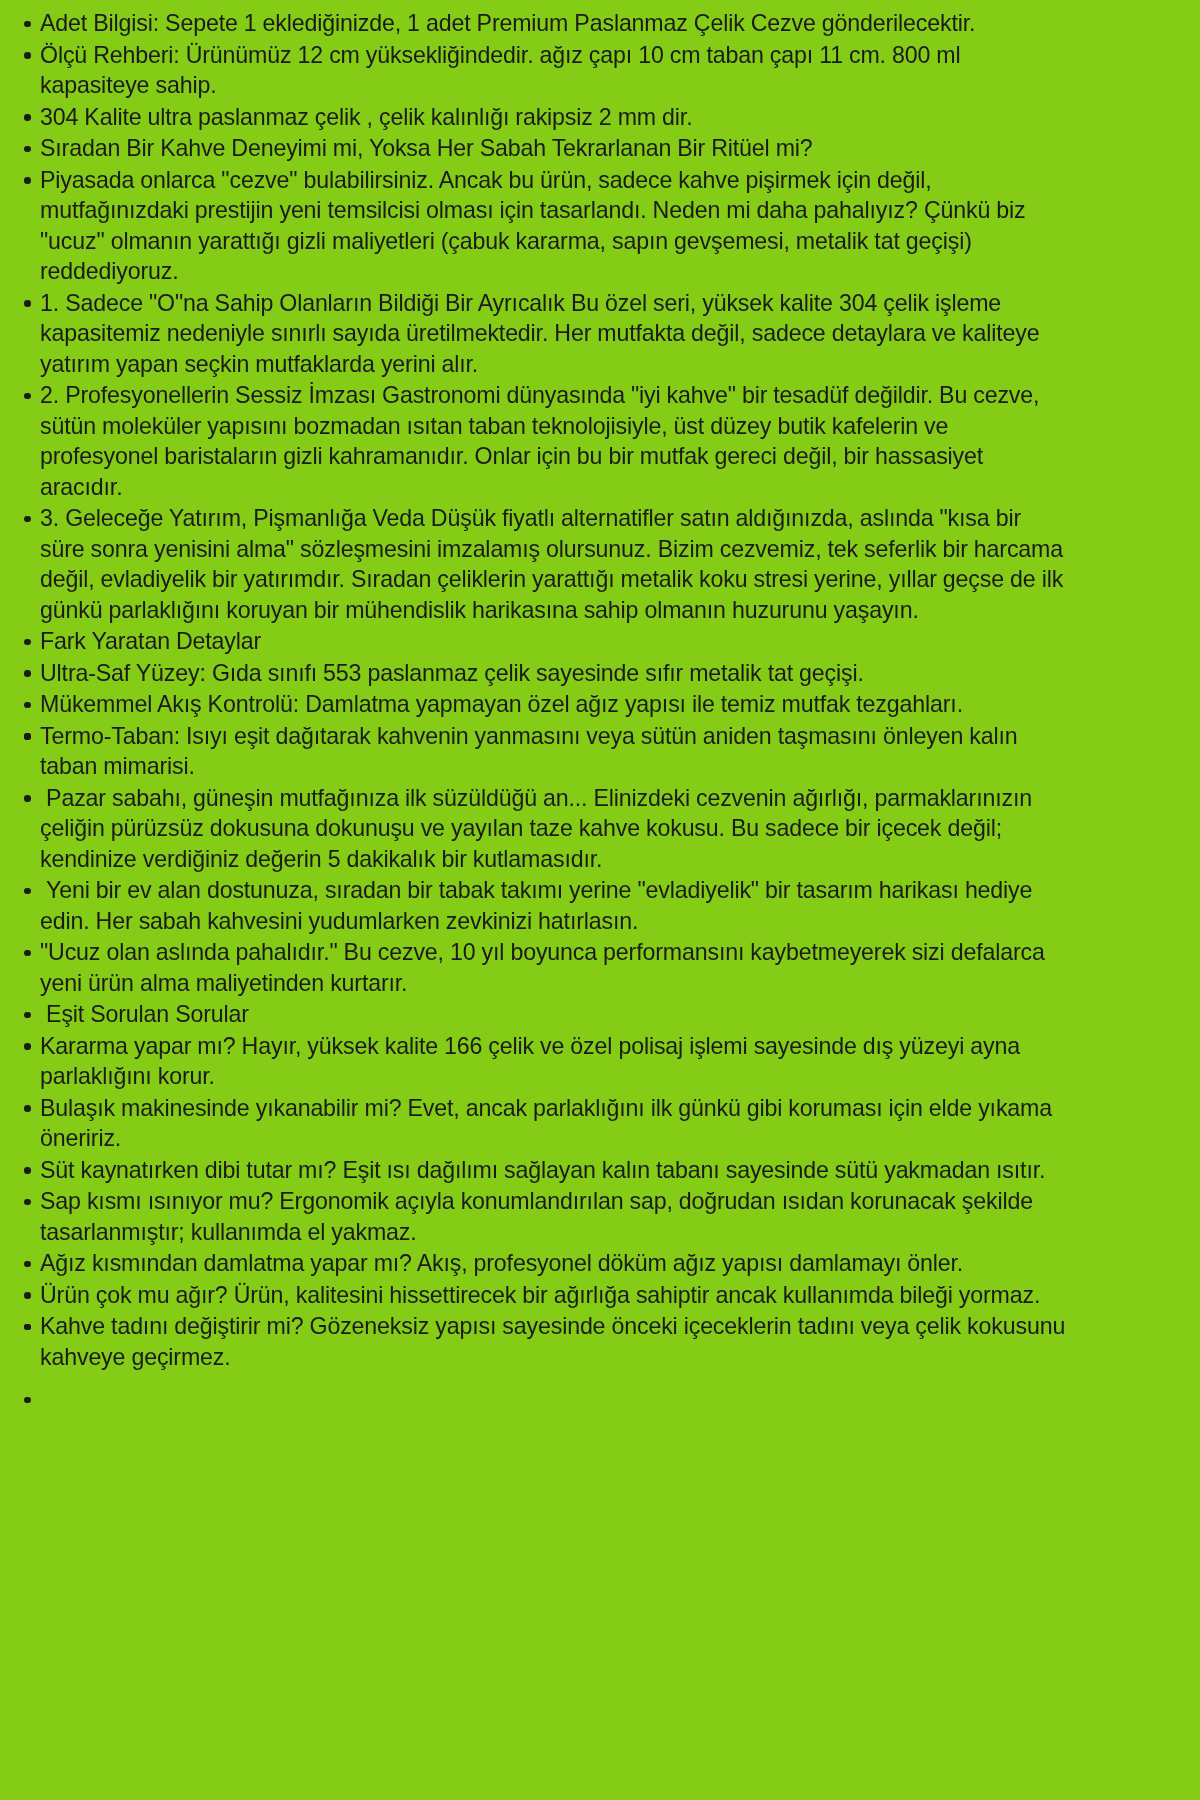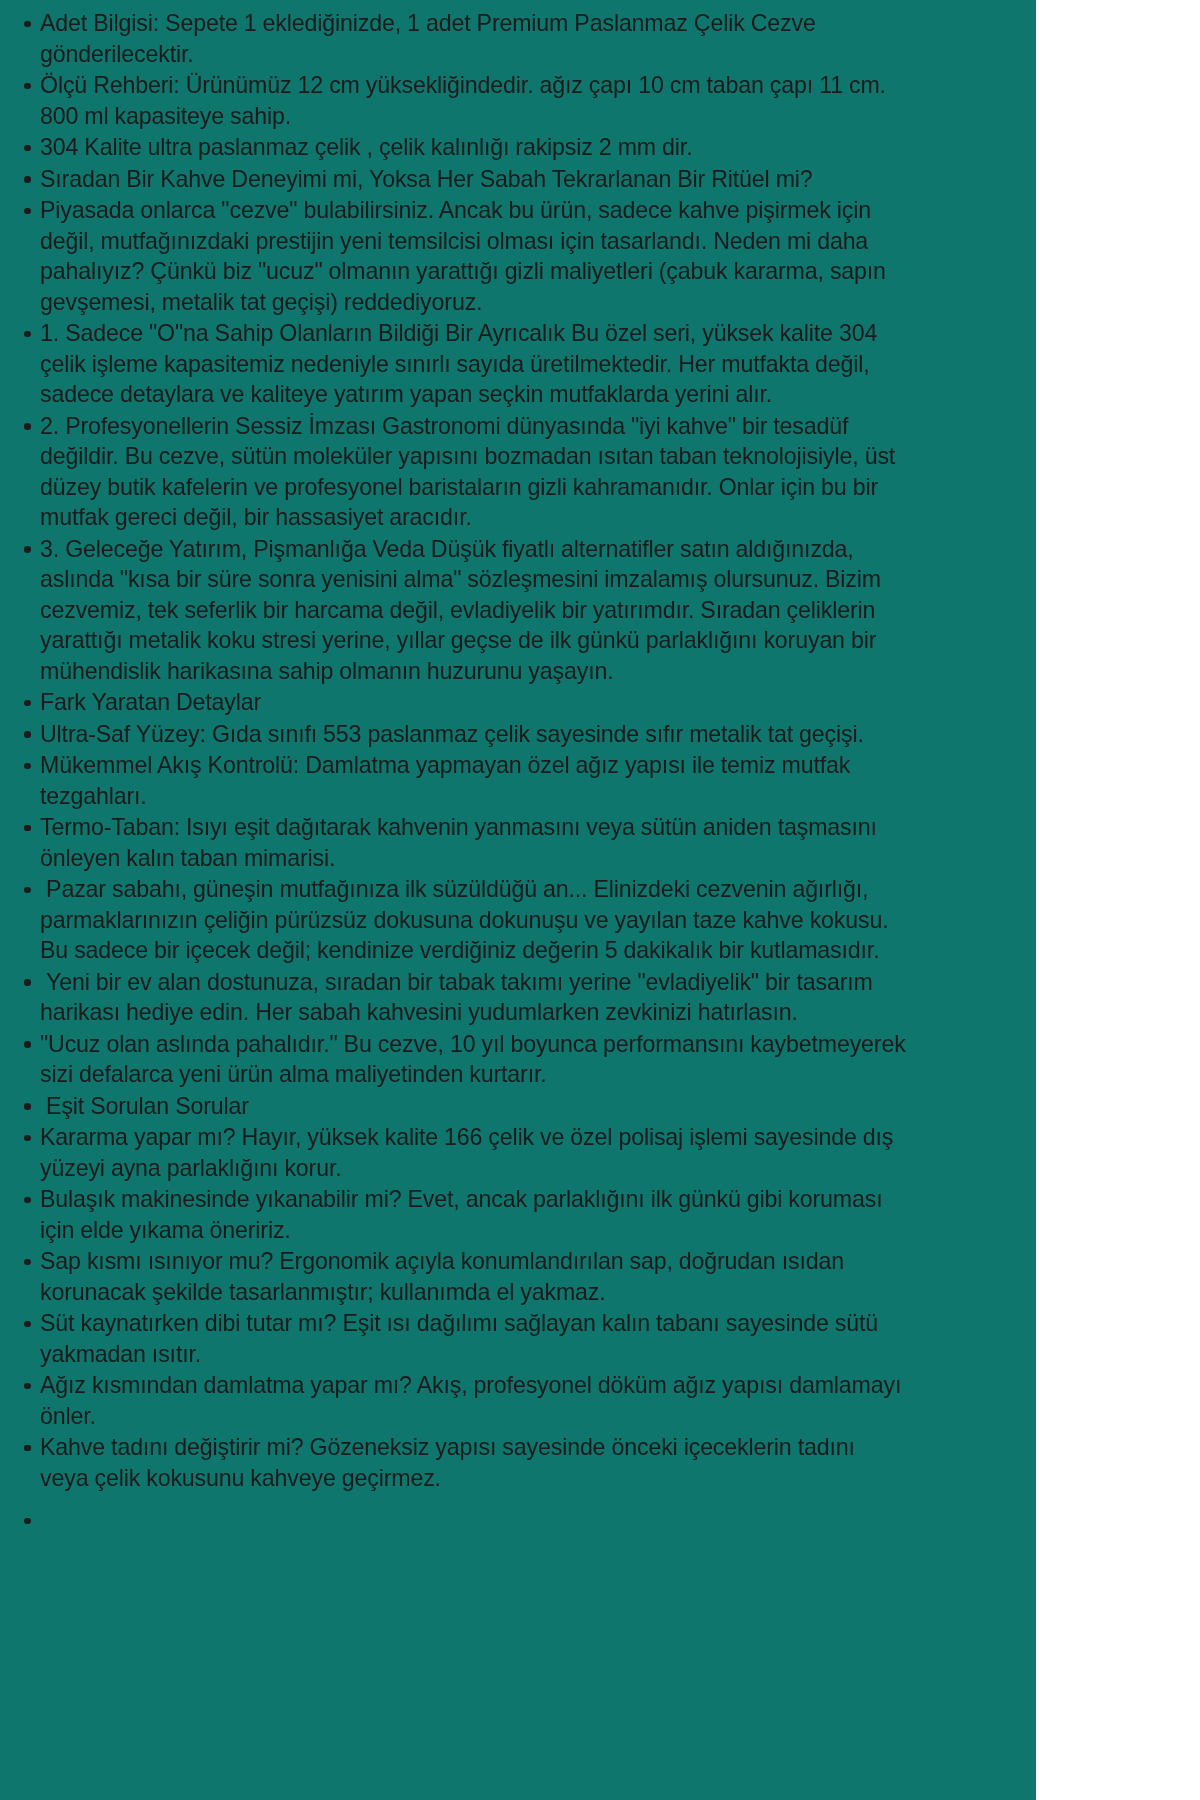--- a/index.html
+++ b/index.html
@@ -12,24 +12,24 @@
     width: 1200px;
     height: 1800px;
     overflow: hidden;
     font-family: "Liberation Sans", "DejaVu Sans", sans-serif;
     color: #1b1b1b;
     -webkit-font-smoothing: antialiased;
   }
 
   #doc {
     box-sizing: border-box;
-    width: 1036px;
+    width: 1200px;
     height: 1800px;
     padding: 8px 0 0 0;
-    background: #0f766e;
+    background: #84cc16;
   }
 
   ul.bullet-list {
     list-style: none;
     margin: 0;
     padding: 0;
   }
 
   li.bullet-item {
     position: relative;
@@ -142,29 +142,33 @@
     <li class="bullet-item">
       <span class="bullet-dot"></span>
       <span class="bullet-text">Kararma yapar mı? Hayır, yüksek kalite 166 çelik ve özel polisaj işlemi sayesinde dış yüzeyi ayna parlaklığını korur.</span>
     </li>
     <li class="bullet-item">
       <span class="bullet-dot"></span>
       <span class="bullet-text">Bulaşık makinesinde yıkanabilir mi? Evet, ancak parlaklığını ilk günkü gibi koruması için elde yıkama öneririz.</span>
     </li>
     <li class="bullet-item">
       <span class="bullet-dot"></span>
+      <span class="bullet-text">Süt kaynatırken dibi tutar mı? Eşit ısı dağılımı sağlayan kalın tabanı sayesinde sütü yakmadan ısıtır.</span>
+    </li>
+    <li class="bullet-item">
+      <span class="bullet-dot"></span>
       <span class="bullet-text">Sap kısmı ısınıyor mu? Ergonomik açıyla konumlandırılan sap, doğrudan ısıdan korunacak şekilde tasarlanmıştır; kullanımda el yakmaz.</span>
     </li>
     <li class="bullet-item">
       <span class="bullet-dot"></span>
-      <span class="bullet-text">Süt kaynatırken dibi tutar mı? Eşit ısı dağılımı sağlayan kalın tabanı sayesinde sütü yakmadan ısıtır.</span>
+      <span class="bullet-text">Ağız kısmından damlatma yapar mı? Akış, profesyonel döküm ağız yapısı damlamayı önler.</span>
     </li>
     <li class="bullet-item">
       <span class="bullet-dot"></span>
-      <span class="bullet-text">Ağız kısmından damlatma yapar mı? Akış, profesyonel döküm ağız yapısı damlamayı önler.</span>
+      <span class="bullet-text">Ürün çok mu ağır? Ürün, kalitesini hissettirecek bir ağırlığa sahiptir ancak kullanımda bileği yormaz.</span>
     </li>
     <li class="bullet-item">
       <span class="bullet-dot"></span>
     </li>
     <li class="bullet-item">
       <span class="bullet-dot"></span>
       <span class="bullet-text">Kahve tadını değiştirir mi? Gözeneksiz yapısı sayesinde önceki içeceklerin tadını veya çelik kokusunu kahveye geçirmez.</span>
     </li>
     <li class="bullet-item empty-item">
       <span class="bullet-dot"></span>

